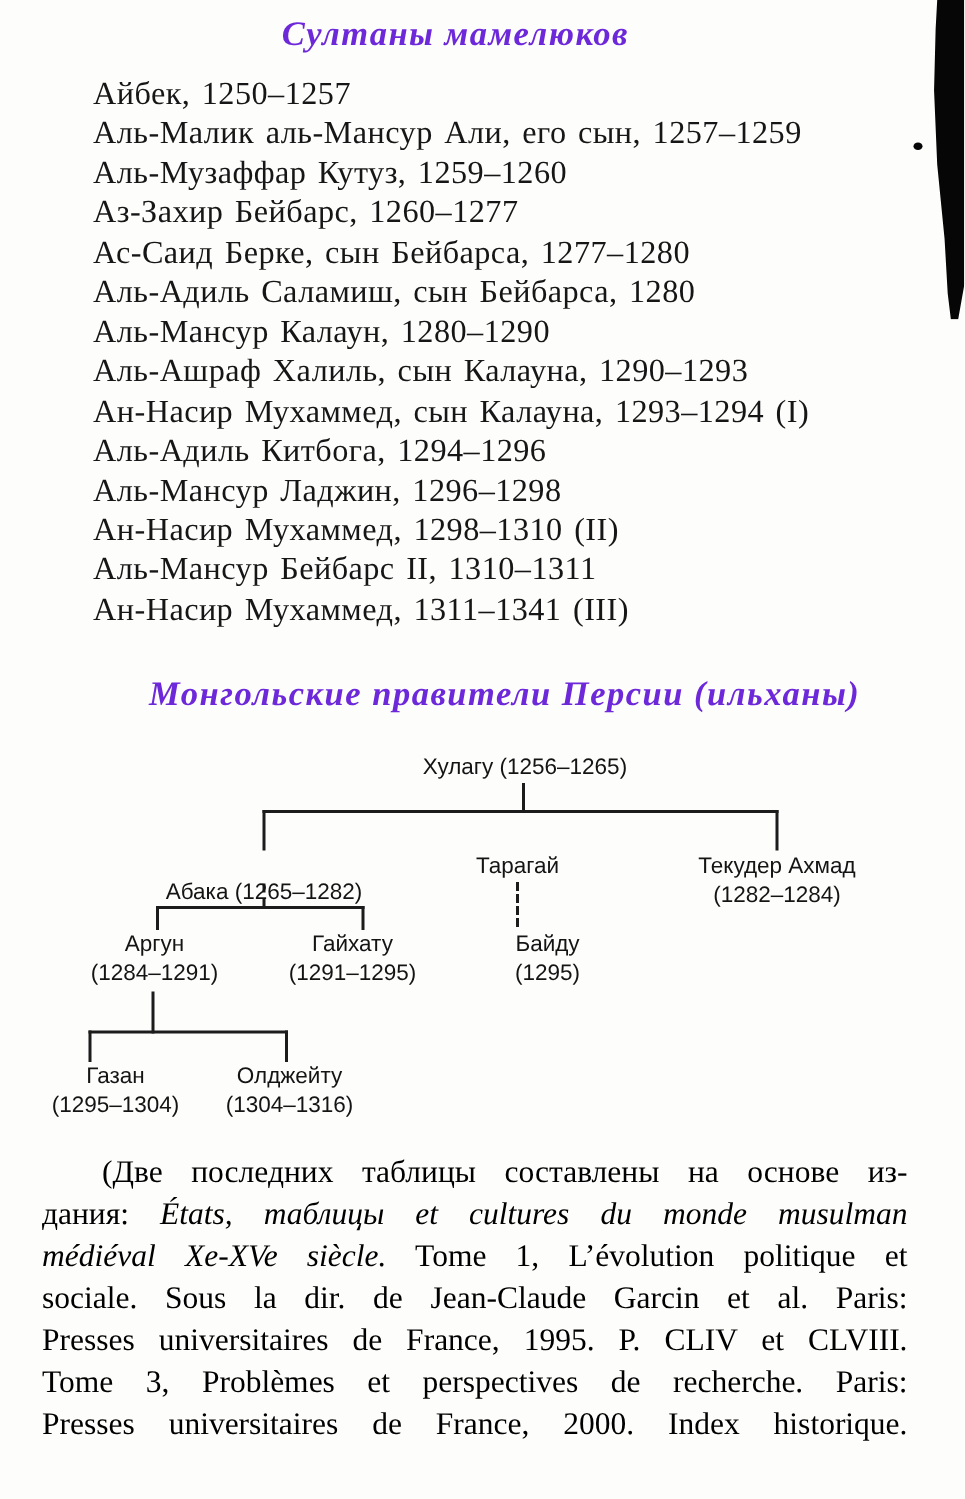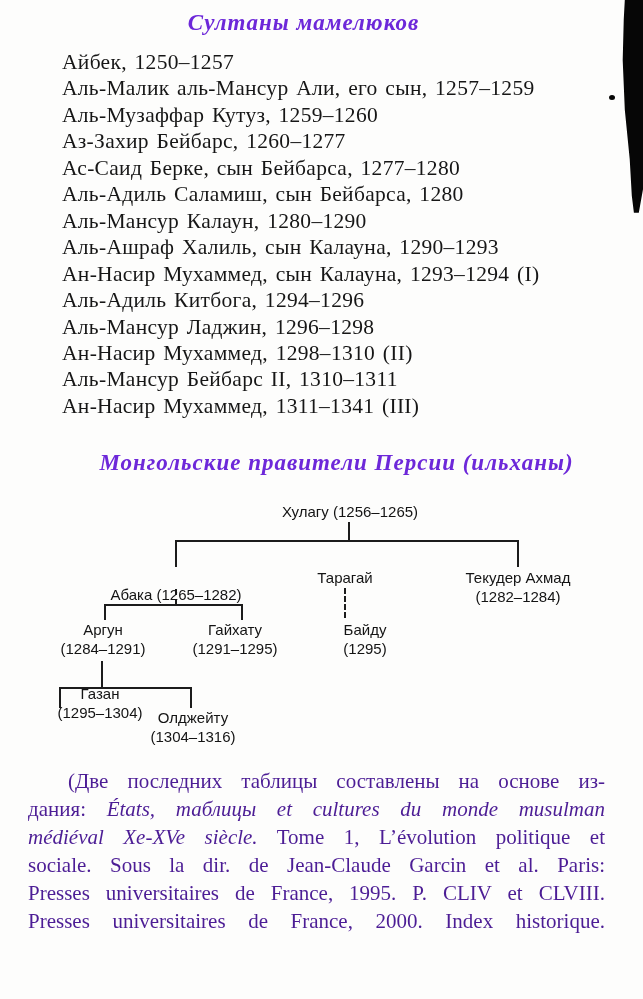--- a/index.html
+++ b/index.html
@@ -26,21 +26,21 @@
     position:absolute;transform:translateX(-50%);text-align:center;
     font-family:"Liberation Sans", sans-serif;font-size:15px;
     line-height:19px;white-space:nowrap;color:#141414;
   }
   .ln{position:absolute;background:#1c1c1c;}
   .lnv{width:2px;}
   .lnh{height:2px;}
   .lnd{position:absolute;width:0;border-left:2px dashed #1c1c1c;}
   .note{
     position:absolute;left:28px;top:767px;width:577px;
-    font-size:21px;line-height:28px;color:#4c1d95;
+    font-size:21px;line-height:28px;color:#000000;
   }
   .note-line{
     text-align:justify;text-align-last:justify;
   }
   .note-line.first{text-indent:40px;}
   .note-line.last{text-align-last:left;}
   .it{font-style:italic;}
   .scan-bar{
     position:absolute;left:608px;top:0;width:35px;height:215px;background:#060606;
     clip-path:polygon(48% 0,100% 0,100% 88%,88% 99%,74% 99%,68% 91%,62% 74%,48% 51%,42% 28%,45% 9%);
@@ -112,35 +112,36 @@
       <div>(1284–1291)</div>
     </div>
     <div class="tnode" style="left:235px;top:620px;">
       <div>Гайхату</div>
       <div>(1291–1295)</div>
     </div>
     <div class="tnode" style="left:365px;top:620px;">
       <div>Байду</div>
       <div>(1295)</div>
     </div>
-    <div class="tnode" style="left:77px;top:684px;margin-left:23px;">
+    <div class="tnode" style="left:77px;top:708px;">
       <div>Газан</div>
       <div>(1295–1304)</div>
     </div>
     <div class="tnode" style="left:193px;top:708px;">
       <div>Олджейту</div>
       <div>(1304–1316)</div>
     </div>
   </div>
 
   <div class="note">
     <div class="note-line first"><span>(Две последних таблицы составлены на основе из-</span><span class="it"></span><span></span></div>
     <div class="note-line"><span>дания: </span><span class="it">États, таблицы et cultures du monde musulman</span><span></span></div>
     <div class="note-line"><span></span><span class="it">médiéval Xe-XVe siècle.</span><span> Tome 1, L’évolution politique et</span></div>
     <div class="note-line"><span>sociale. Sous la dir. de Jean-Claude Garcin et al. Paris:</span><span class="it"></span><span></span></div>
     <div class="note-line"><span>Presses universitaires de France, 1995. P. CLIV et CLVIII.</span><span class="it"></span><span></span></div>
+    <div class="note-line"><span>Tome 3, Problèmes et perspectives de recherche. Paris:</span><span class="it"></span><span></span></div>
     <div class="note-line"><span>Presses universitaires de France, 2000. Index historique.</span><span class="it"></span><span></span></div>
   </div>
 
   <div class="scan-bar"></div>
   <div class="scan-dot"></div>
 
 </div>
 
 </body></html>

